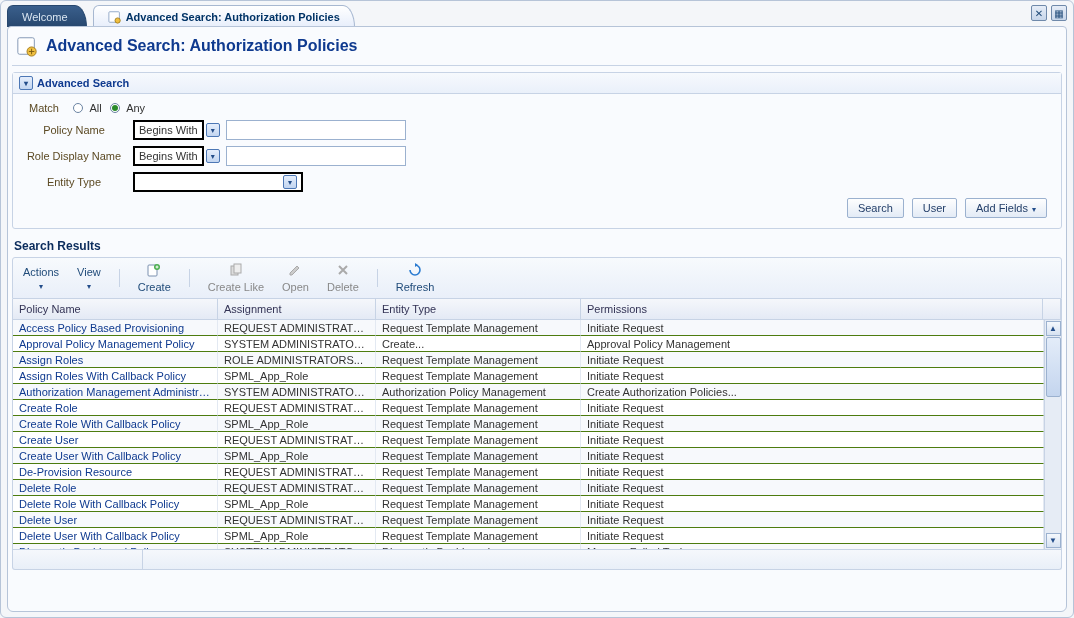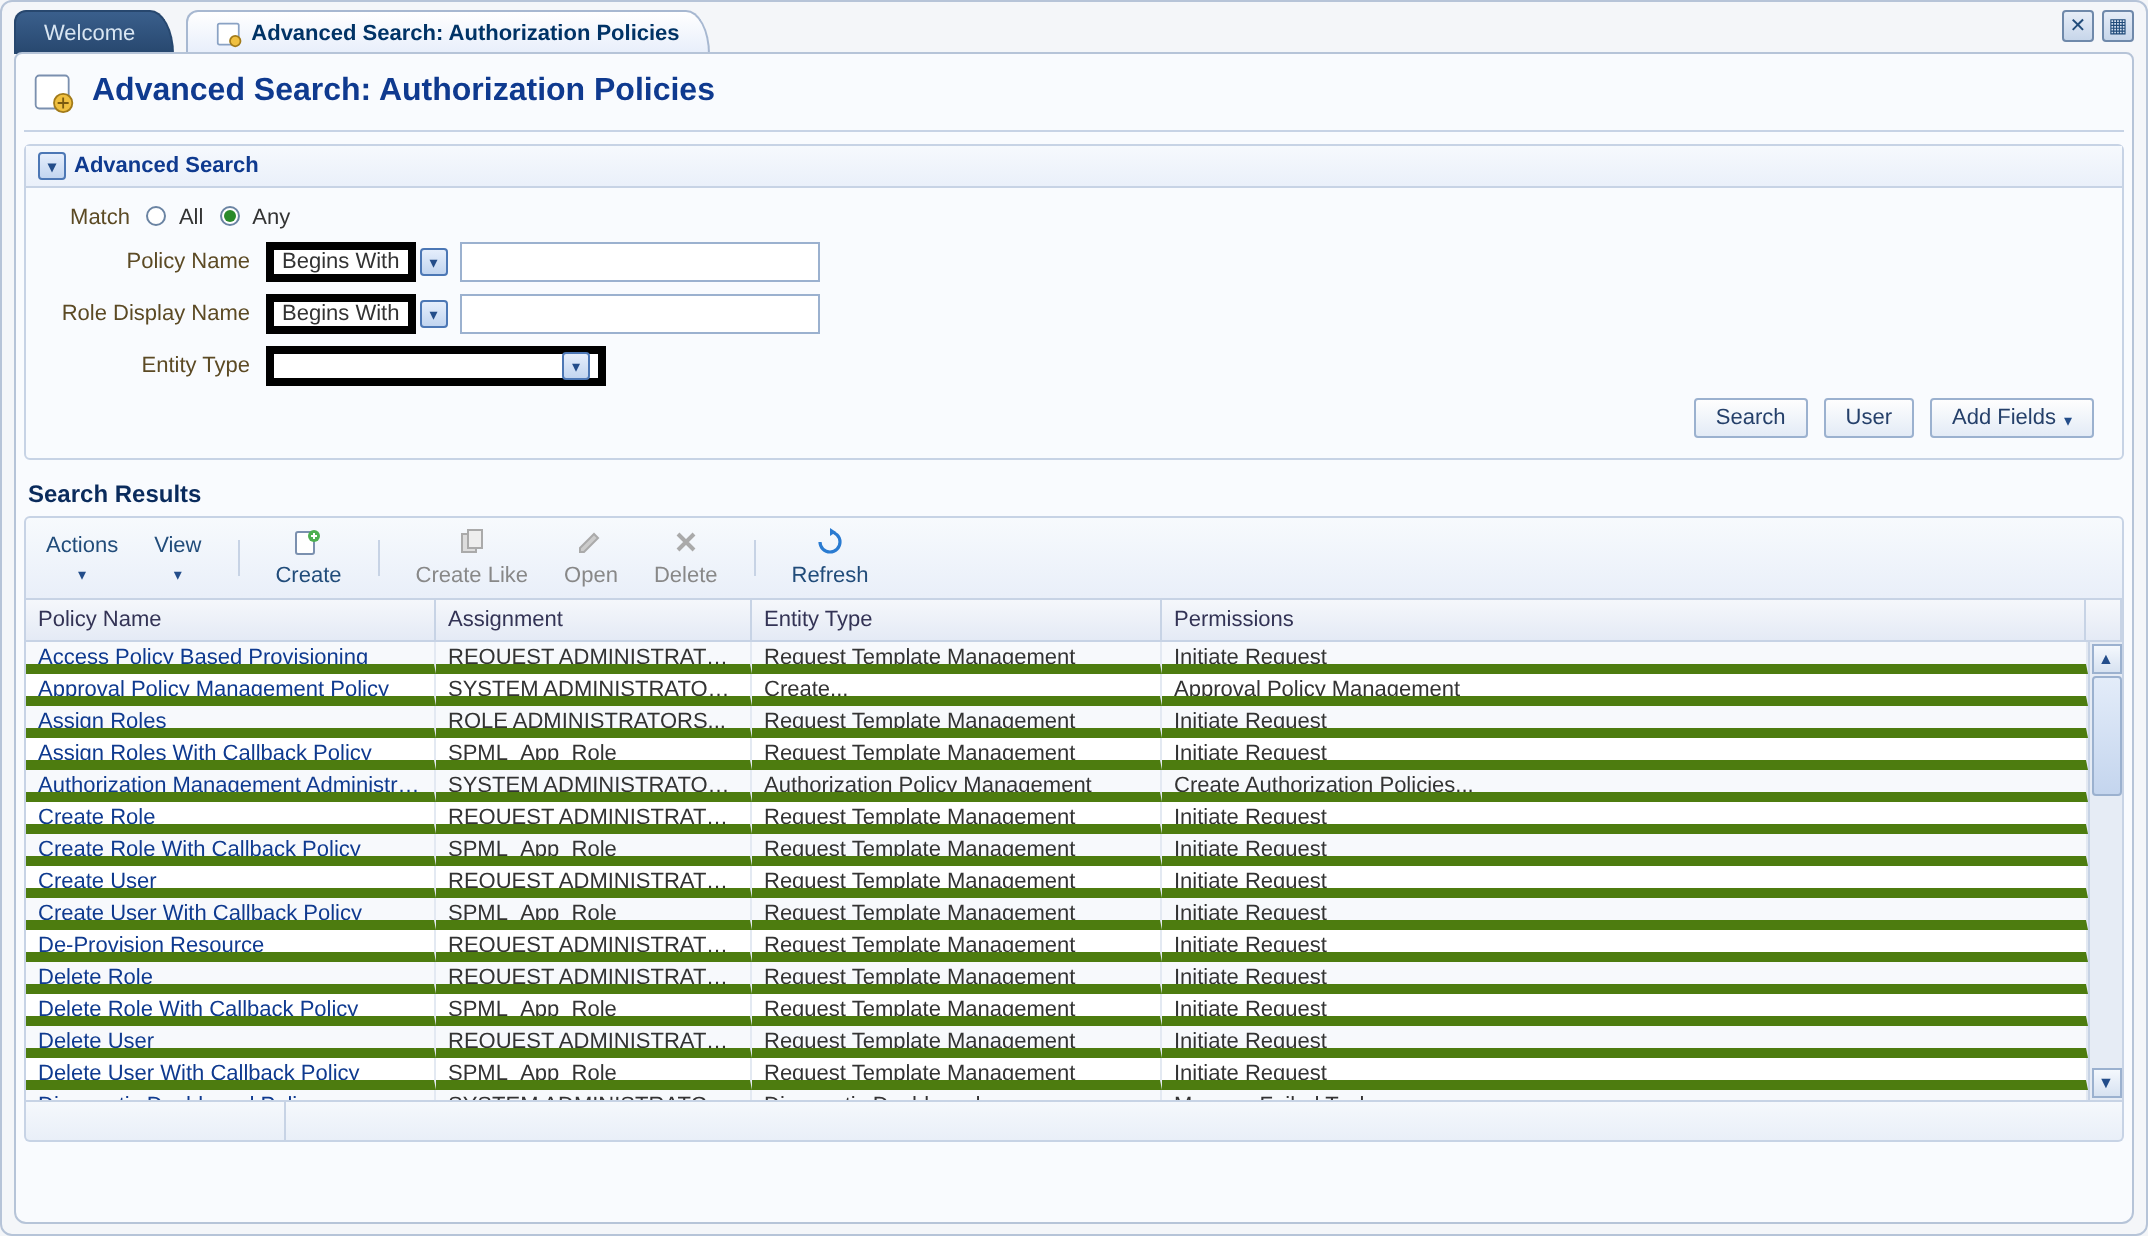--- a/index.html
+++ b/index.html
@@ -35,23 +35,23 @@
   .mainpanel { border:1px solid #b6c4d8; border-radius:4px 4px 6px 6px; background:#f9fbfe; margin-top:-1px; padding:4px; height: calc(100% - 22px); position:relative; }
   .titlerow { display:flex; align-items:center; gap:8px; padding:4px 4px 8px; border-bottom:1px solid #c7d3e5; }
   .titletext { color:#0f3a8f; font-size:16px; font-weight:bold; }
   .headicon { width:22px; height:22px; }
 
   
   .advbox { margin-top:6px; border:1px solid #c7d3e5; border-radius:3px; background:#f9fbfe; }
   .advhead { display:flex; align-items:center; gap:4px; padding:3px 6px; border-bottom:1px solid #c7d3e5; font-weight:bold; color:#0f3a8f; background:linear-gradient(#f6f9fd,#eaf0fa);}
   .advbody { padding:8px 10px 10px; }
   .fieldrow { display:flex; align-items:center; margin-bottom:6px; }
-  .fieldlabel { width:110px; text-align:right; padding-right:8px; color:#5c4a24; }
+  .fieldlabel { width:110px; text-align:center; padding-right:8px; color:#5c4a24; }
   .operator { display:flex; align-items:center; gap:2px; margin-right:6px; }
-  .select-like { border:4px solid #000000; background:#fff; padding:2px 4px; font-size:11px; height:20px; display:flex; align-items:center; gap:4px; }
+  .select-like { border:2px solid #000000; background:#fff; padding:2px 4px; font-size:11px; height:20px; display:flex; align-items:center; gap:4px; }
   .select-caret { width:14px; height:14px; border:1px solid #4c77b5; background:linear-gradient(#e5eefc,#c2d5f0); border-radius:2px; display:flex; align-items:center; justify-content:center; color:#234d8a; font-size:8px; }
   .tinput { border:1px solid #9bb1cf; height:20px; width:180px; font-size:11px; padding:0 4px;}
   .radiolike { width:10px; height:10px; border-radius:50%; border:1px solid #6b84a3; display:inline-block; margin-right:4px; position:relative; top:1px; background:#fff; }
   .radiolike.sel::after{ content:''; position:absolute; left:1px; top:1px; width:6px; height:6px; border-radius:50%; background:#2a8a2a; }
   .buttonsrow { display:flex; justify-content:flex-end; gap:8px; padding-right:4px; margin-top:4px; }
   .btn { border:1px solid #9bb1cf; background:linear-gradient(#fefefe,#e3ebf6); padding:3px 10px; border-radius:2px; font-size:11px; color:#25406a; display:flex; align-items:flex-end; gap:4px; cursor:default;}
 
   
   .sectiontitle { font-weight:bold; color:#0a2b5c; margin:10px 2px 4px; font-size:12px; }
   .toolbar { border:1px solid #c7d3e5; border-radius:3px 3px 0 0; background:linear-gradient(#f7fafd,#e9eff9); padding:3px 6px; display:flex; align-items:center; gap:10px; }
@@ -60,21 +60,21 @@
   .tb-btn.disabled { color:#888; }
   .icon { width:14px; height:14px; }
 
   .gridhead { display:grid; grid-template-columns: 205px 158px 205px 1fr 18px; border:1px solid #c7d3e5; border-top:none; background:linear-gradient(#f5f7fb,#e4eaf5); }
   .gridhead > div { padding:4px 6px; color:#335; border-right:1px solid #c7d3e5; white-space:nowrap; }
   .gridbody-wrap { border:1px solid #c7d3e5; border-top:none; height:230px; display:flex; }
   .gridbody { flex:1 1 auto; overflow:hidden; }
   .gridrow { display:grid; grid-template-columns: 205px 158px 205px 1fr; font-size:11px; }
   .gridrow:nth-child(odd) { background:#f7f9fc; }
   .gridrow:nth-child(even){ background:#ffffff; }
-  .gridrow > div { padding:2px 6px; border-right:1px solid #e3e9f2; border-bottom:5px solid #4d7c0f; white-space:nowrap; overflow:hidden; text-overflow:ellipsis; height:16px; }
+  .gridrow > div { padding:2px 6px; border-right:1px solid #e3e9f2; border-bottom:1px solid #4d7c0f; white-space:nowrap; overflow:hidden; text-overflow:ellipsis; height:16px; }
   .gridrow > div.link { color:#0f3a8f; }
 
   .scrollbar { width:17px; background:#e6ecf5; border-left:1px solid #c7d3e5; position:relative; display:flex; flex-direction:column; align-items:center; }
   .sb-btn { width:15px; height:15px; border:1px solid #9bb1cf; background:linear-gradient(#f4f8fd,#d7e2f1); display:flex; align-items:center; justify-content:center; font-size:8px; color:#234d8a; margin:1px 0; }
   .sb-thumb { width:15px; flex:0 0 60px; border:1px solid #9bb1cf; background:linear-gradient(#e3ecf9,#c4d5ee); border-radius:2px; margin-top:0; }
   .sb-track { flex:1 1 auto; width:15px; }
   .footerbar { height:20px; border:1px solid #c7d3e5; border-top:none; border-radius:0 0 3px 3px; background:linear-gradient(#f5f8fc,#e9eff8); }
   .footerbar > div { width:130px; height:100%; border-right:1px solid #c7d3e5; }
 
   .caret { font-size:8px; color:#234d8a; }

